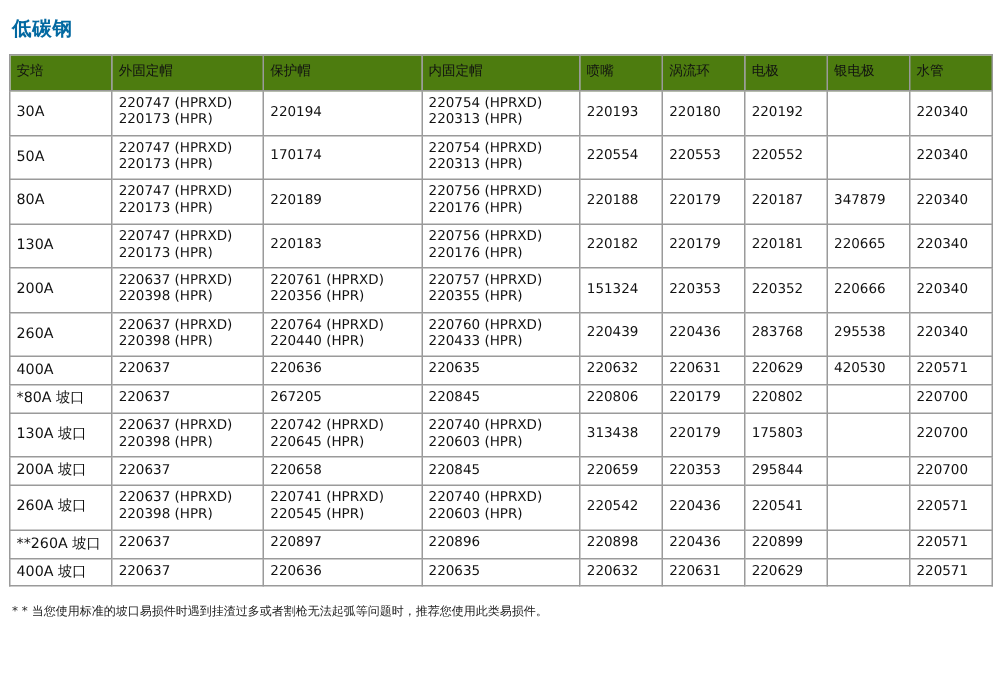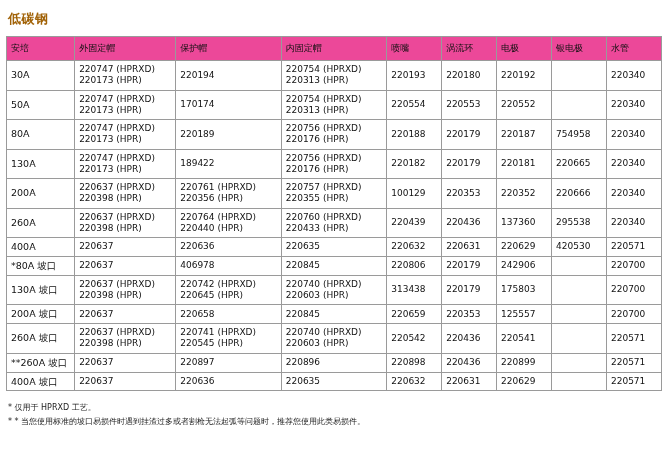--- a/index.html
+++ b/index.html
@@ -14,42 +14,42 @@
     color: #111111;
     overflow: hidden;
   }
   .page {
     padding: 8px 6px 0 6px;
     box-sizing: border-box;
   }
   .doc-title {
     font-size: 13px;
     font-weight: bold;
-    color: #a16207;
+    color: #0369a1;
     margin: 2px 0 8px 2px;
     letter-spacing: 0.5px;
   }
   table.parts {
     border-collapse: collapse;
     width: 656px;
     table-layout: fixed;
     font-size: 9px;
   }
   table.parts th, table.parts td {
     border: 1px solid #9a9a9a;
     padding: 3px 4px;
     vertical-align: middle;
     line-height: 1.25;
     font-weight: normal;
     text-align: left;
     color: #111;
     background: #ffffff;
   }
   table.parts thead th {
-    background: #ec4899;
+    background: #4d7c0f;
     font-size: 9px;
     height: 15px;
     padding-top: 4px;
     padding-bottom: 4px;
     margin-top: 24px;
   }
   td.amp {
     font-size: 9.5px;
   }
   td.bold, th.bold {
@@ -176,34 +176,34 @@
           <td>
             <span class="cell-line">220188</span>
           </td>
           <td>
             <span class="cell-line">220179</span>
           </td>
           <td>
             <span class="cell-line">220187</span>
           </td>
           <td class="bold">
-            <span class="cell-line">754958</span>
+            <span class="cell-line">347879</span>
           </td>
           <td>
             <span class="cell-line">220340</span>
           </td>
         </tr>
         <tr>
           <td class="amp">130A</td>
           <td>
             <span class="cell-line">220747 (HPRXD)</span>
             <span class="cell-line">220173 (HPR)</span>
           </td>
           <td>
-            <span class="cell-line">189422</span>
+            <span class="cell-line">220183</span>
           </td>
           <td>
             <span class="cell-line">220756 (HPRXD)</span>
             <span class="cell-line">220176 (HPR)</span>
           </td>
           <td>
             <span class="cell-line">220182</span>
           </td>
           <td>
             <span class="cell-line">220179</span>
@@ -226,21 +226,21 @@
           </td>
           <td>
             <span class="cell-line">220761 (HPRXD)</span>
             <span class="cell-line">220356 (HPR)</span>
           </td>
           <td>
             <span class="cell-line">220757 (HPRXD)</span>
             <span class="cell-line">220355 (HPR)</span>
           </td>
           <td>
-            <span class="cell-line">100129</span>
+            <span class="cell-line">151324</span>
           </td>
           <td>
             <span class="cell-line">220353</span>
           </td>
           <td>
             <span class="cell-line">220352</span>
           </td>
           <td class="bold">
             <span class="cell-line">220666</span>
           </td>
@@ -262,21 +262,21 @@
             <span class="cell-line">220760 (HPRXD)</span>
             <span class="cell-line">220433 (HPR)</span>
           </td>
           <td>
             <span class="cell-line">220439</span>
           </td>
           <td>
             <span class="cell-line">220436</span>
           </td>
           <td>
-            <span class="cell-line">137360</span>
+            <span class="cell-line">283768</span>
           </td>
           <td class="bold">
             <span class="cell-line">295538</span>
           </td>
           <td>
             <span class="cell-line">220340</span>
           </td>
         </tr>
         <tr>
           <td class="amp">400A</td>
@@ -304,33 +304,33 @@
           <td>
             <span class="cell-line">220571</span>
           </td>
         </tr>
         <tr>
           <td class="amp">*80A 坡口</td>
           <td>
             <span class="cell-line">220637</span>
           </td>
           <td>
-            <span class="cell-line">406978</span>
+            <span class="cell-line">267205</span>
           </td>
           <td>
             <span class="cell-line">220845</span>
           </td>
           <td>
             <span class="cell-line">220806</span>
           </td>
           <td>
             <span class="cell-line">220179</span>
           </td>
           <td>
-            <span class="cell-line">242906</span>
+            <span class="cell-line">220802</span>
           </td>
           <td>
             <span class="cell-line"></span>
           </td>
           <td>
             <span class="cell-line">220700</span>
           </td>
         </tr>
         <tr>
           <td class="amp">130A 坡口</td>
@@ -373,21 +373,21 @@
           <td>
             <span class="cell-line">220845</span>
           </td>
           <td>
             <span class="cell-line">220659</span>
           </td>
           <td>
             <span class="cell-line">220353</span>
           </td>
           <td>
-            <span class="cell-line">125557</span>
+            <span class="cell-line">295844</span>
           </td>
           <td>
             <span class="cell-line"></span>
           </td>
           <td>
             <span class="cell-line">220700</span>
           </td>
         </tr>
         <tr>
           <td class="amp">260A 坡口</td>
@@ -470,16 +470,15 @@
             <span class="cell-line"></span>
           </td>
           <td>
             <span class="cell-line">220571</span>
           </td>
         </tr>
       </tbody>
   </table>
 
   <div class="footnotes" id="footnotes">
-      <div class="footnote">* 仅用于 HPRXD 工艺。</div>
       <div class="footnote">* * 当您使用标准的坡口易损件时遇到挂渣过多或者割枪无法起弧等问题时，推荐您使用此类易损件。</div>
     </div>
 </div>
 
 </body></html>

